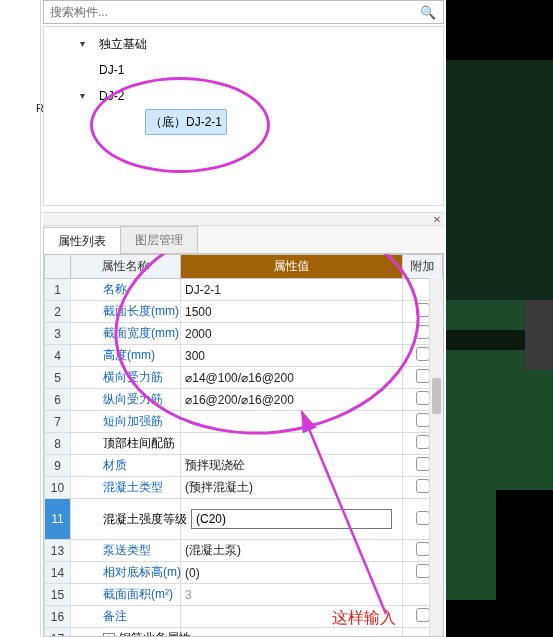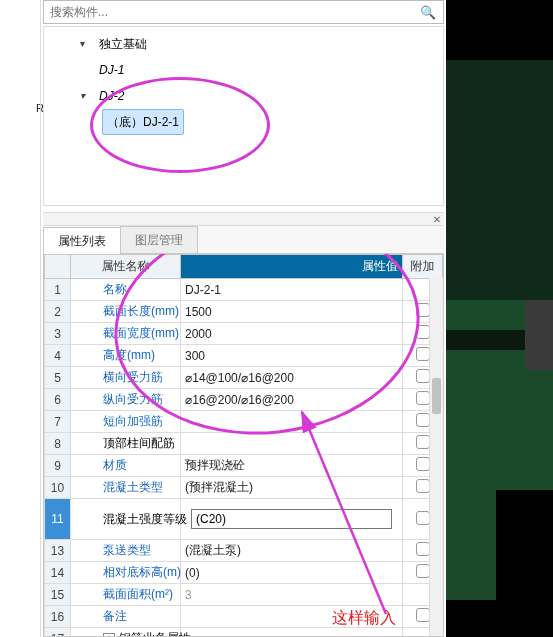--- a/index.html
+++ b/index.html
@@ -14,25 +14,25 @@
   .search { height: 24px; border: 1px solid #bcbcbc; margin: 0 2px 2px 2px; display: flex; align-items: center; padding: 0 6px; gap: 6px; background: #fff; }
   .search input { flex: 1; border: none; outline: none; font-size: 12px; color: #888; background: transparent; }
   .search .mag { color: #444; font-size: 13px; }
 
   
   .tree-wrap { position: relative; flex: 0 0 180px; border: 1px solid #dcdcdc; margin: 0 2px; padding: 4px 0; background: #fff; overflow: visible; }
   .tree ul { list-style: none; }
   .tree li { line-height: 22px; white-space: nowrap; }
   .tree .row { display: flex; align-items: center; gap: 4px; padding-left: 16px; }
   .tree .row.d1 { padding-left: 36px; }
-  .tree .row.d2 { padding-left: 36px; font-style: italic; }
+  .tree .row.d2 { padding-left: 36px; }
   .tree .row.d3 { padding-left: 58px; }
   .tree .caret { width: 10px; display: inline-block; color: #444; font-size: 10px; }
   .tree .lbl { padding: 1px 4px; border: 1px solid transparent; border-radius: 2px; }
-  .tree .sel .lbl { background: #cfe7ff; border-color: #7fb8e8; }
+  .tree .sel .lbl { background: #cfe7ff; border-color: #7fb8e8; margin-left: 43px; }
 
   
   .ellipse { position: absolute; border: 3px solid #d63ad6; border-radius: 50%; pointer-events: none; }
   .ellipse1 { left: 46px; top: 50px; width: 180px; height: 96px; }
   .ellipse2 { left: 70px; top: -36px; width: 306px; height: 216px; transform: rotate(-6deg); }
   .arrow-svg { position: absolute; left: 0; top: 0; pointer-events: none; }
 
   
   .splitter { height: 14px; background: #f3f3f3; border-top: 1px solid #dcdcdc; border-bottom: 1px solid #dcdcdc; margin: 6px 2px 0 2px; display: flex; align-items: center; justify-content: flex-end; }
   .splitter .x { width: 14px; text-align: center; color: #666; font-size: 10px; }
@@ -45,21 +45,21 @@
   
   .grid-wrap { position: relative; margin: 0 2px; border: 1px solid #c8c8c8; border-top: none; flex: 1; overflow: hidden; }
 
   
   .grid { width: 100%; border-collapse: collapse; table-layout: fixed; background: #fff; }
   .grid col.rn { width: 26px; }
   .grid col.pn { width: 110px; }
   .grid col.pv { width: auto; }
   .grid col.ap { width: 40px; }
   .grid th { background: #eef3f8; border: 1px solid #c8c8c8; font-weight: normal; color: #333; height: 24px; padding: 1px 4px; }
-  .grid th.valhdr { background: #0369a1; color: #fff; text-align: right; }
+  .grid th.valhdr { background: #a16207; color: #fff; }
   .grid td { border: 1px solid #dcdcdc; height: 22px; padding: 0 4px; vertical-align: middle; }
   .grid td.rn { background: #eef3f8; text-align: center; color: #444; }
   .grid tr.selrow td.rn { background: #3a8fd6; color: #fff; }
   .grid td.pn { white-space: nowrap; padding-left: 32px; }
   .grid td.pn.link { color: #1565c0; }
   .grid td.pv { color: #222; }
   .grid td.pv.dim { color: #9a9a9a; }
   .grid td.ap { text-align: center; }
   .grid tr.selrow td.pv { padding: 10px; }
   .grid tr.selrow td.pv input { width: 100%; height: 20px; border: 1px solid #777; padding: 0 4px; font-size: 12px; font-family: inherit; }

